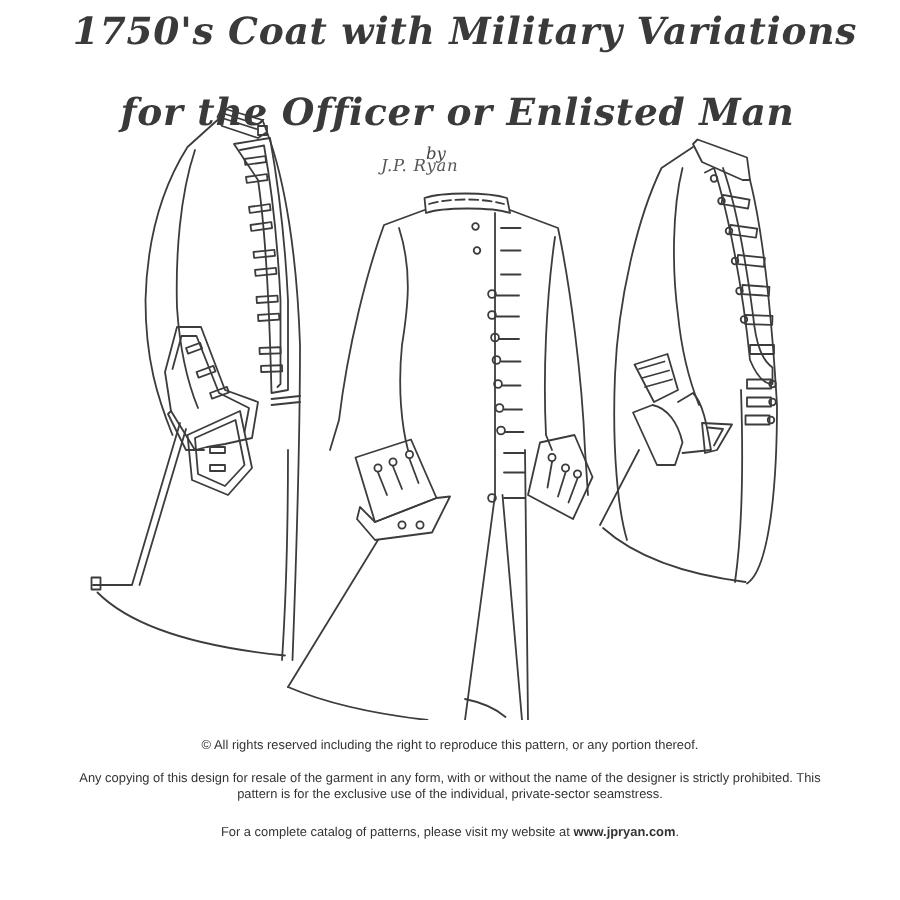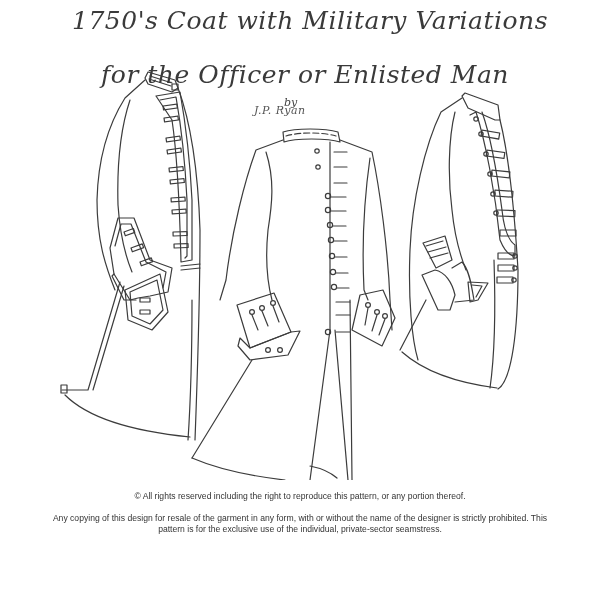--- a/index.html
+++ b/index.html
@@ -22,21 +22,21 @@
       width: 600px;
       text-align: center;
       font-family: "DejaVu Serif", serif;
       font-style: italic;
       color: #3a3a3a;
     }
     .title-line {
       font-size: 25px;
       line-height: 34px;
       letter-spacing: 0.5px;
-      font-weight: normal;
+      font-weight: bold;
       margin: 0;
     }
     .title-line.l1 { margin-left: 20px; }
     .title-line.l2 { margin-left: 10px; margin-top: 20px; }
     .by {
       position: absolute;
       left: 284px;
       top: 96px;
       font-family: "DejaVu Serif", serif;
       font-style: italic;
@@ -264,13 +264,14 @@
 
       <path d="M426,300 L400,350"></path>
       <path d="M402,352 C420,368 450,382 497,388"></path>
     </g>
   </svg>
 </div>
 
 <div class="footer">
   <p class="rights">© All rights reserved including the right to reproduce this pattern, or any portion thereof.</p>
   <p class="prohibit">Any copying of this design for resale of the garment in any form, with or without the  name of the designer is strictly prohibited.  This pattern is for the exclusive use of the individual, private-sector seamstress.</p>
+  <p class="catalog"><span>For a complete catalog of patterns, please visit my website at </span><span class="site">www.jpryan.com</span><span>.</span></p>
 </div>
 
 </body></html>

